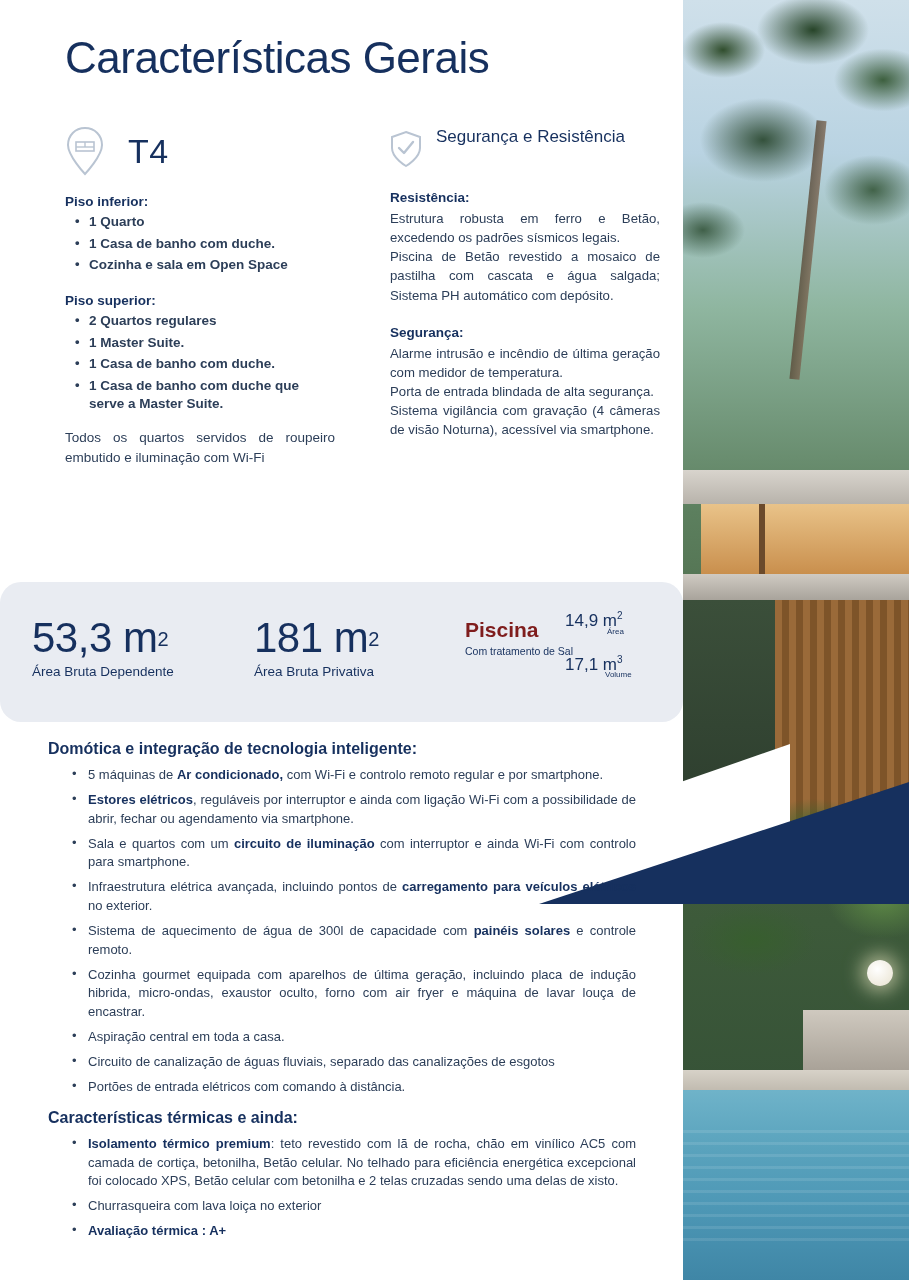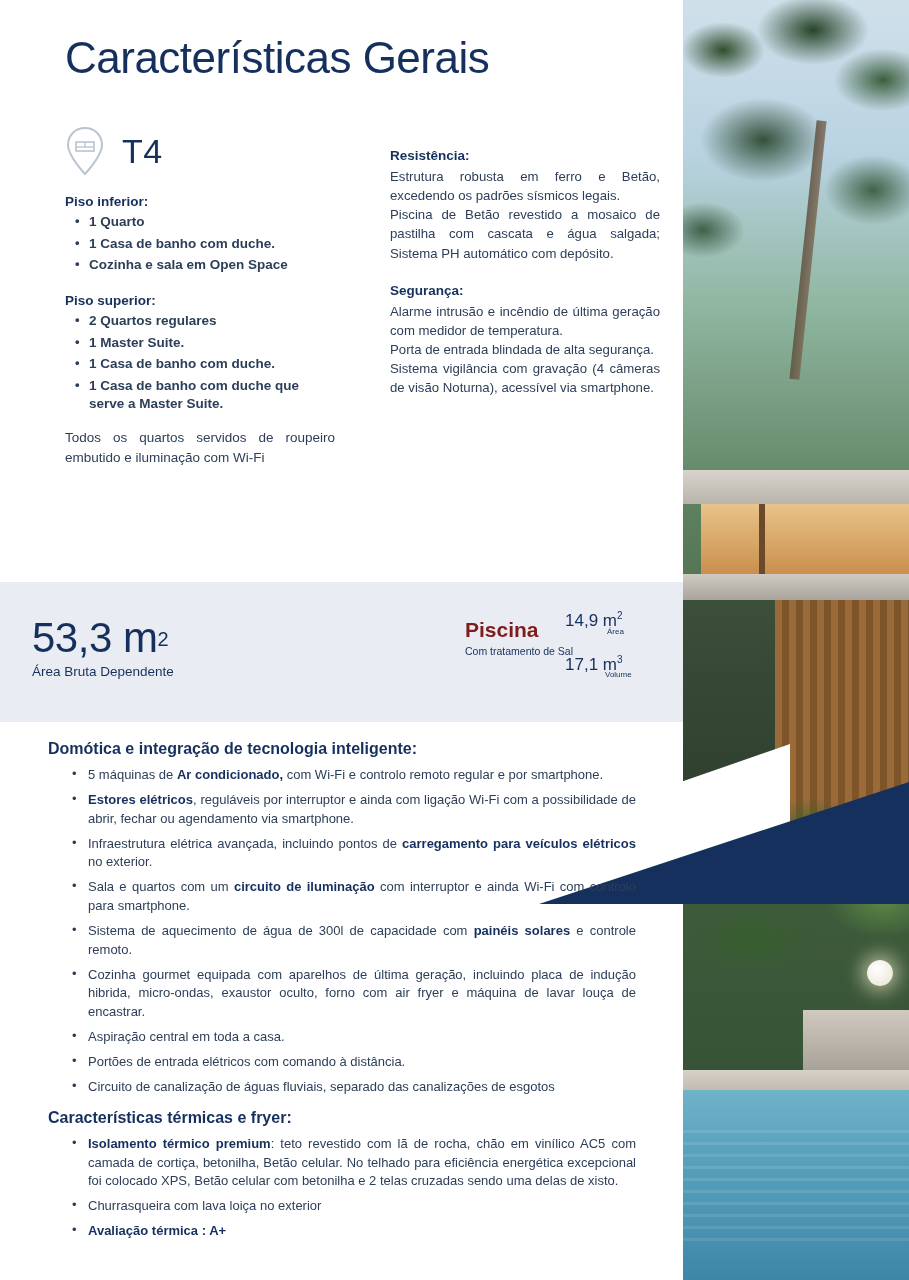--- a/index.html
+++ b/index.html
@@ -119,21 +119,21 @@
     position: absolute; top: 33px; left: 65px;
     font-size: 44px; letter-spacing: -0.5px;
     color: #16305e; font-weight: 400;
   }
 
   .cols { position: absolute; top: 126px; left: 65px; width: 600px; }
 
   .col-left { position: absolute; left: 0; top: 0; width: 270px; }
   .col-right { position: absolute; left: 325px; top: 0; width: 270px; }
 
-  .badge-row { display: flex; align-items: center; gap: 17px; }
+  .badge-row { display: flex; align-items: center; gap: 23px; }
   .pin-icon { width: 40px; height: 50px; flex: 0 0 40px; }
   .t4 { font-size: 34px; color: #16305e; font-weight: 400; letter-spacing: 0.5px; }
 
   .sec-title-right {
     font-size: 17px; color: #16305e; line-height: 1.35; font-weight: 400;
     max-width: 200px;
   }
   .shield-row { display: flex; align-items: flex-start; gap: 14px; }
   .shield-icon { width: 32px; height: 38px; flex: 0 0 32px; margin-top: 4px; }
 
@@ -151,20 +151,21 @@
   p.just {
     font-size: 13.5px; color: #2c3e58; line-height: 1.45; text-align: justify;
     margin-top: 14px;
   }
   .rtxt { font-size: 13.2px; color: #2c3e58; line-height: 1.45; text-align: justify; }
 
   
   .band {
     position: absolute; left: 0; top: 582px; width: 683px; height: 140px;
     background: #e9ecf2;
+    border-radius: 21px;
   }
   .stat { position: absolute; }
   .stat .big {
     font-size: 42px; color: #16305e; font-weight: 400; letter-spacing: -0.5px;
     display: inline-block;
   }
   .stat .sup { font-size: 20px; vertical-align: super; }
   .stat .cap { font-size: 13.5px; color: #16305e; margin-top: 2px; }
   .stat1 { left: 32px; top: 32px; }
   .stat2 { left: 254px; top: 32px; }
@@ -252,20 +253,29 @@
           <li>2 Quartos regulares</li>
           <li>1 Master Suite.</li>
           <li>1 Casa de banho com duche.</li>
           <li>1 Casa de banho com duche que serve a Master Suite.</li>
         </ul>
 
         <p class="just">Todos os quartos servidos de roupeiro embutido e iluminação com Wi-Fi</p>
       </div>
 
       <div class="col-right">
+        <div class="shield-row">
+          <span class="shield-icon">
+            <svg viewBox="0 0 32 38" width="32" height="38">
+              <path d="M16 2 L30 7 V18 C30 28 16 36 16 36 C16 36 2 28 2 18 V7 Z" fill="none" stroke="#b9c4d2" stroke-width="2"></path>
+              <polyline points="9,18 14,23 23,12" fill="none" stroke="#b9c4d2" stroke-width="2.4" stroke-linecap="round" stroke-linejoin="round"></polyline>
+            </svg>
+          </span>
+          <span class="sec-title-right">Segurança e Resistência</span>
+        </div>
 
         <h3 class="sub" style="margin-top:22px">Resistência:</h3>
         <div class="rtxt" style="white-space:pre-line">Estrutura robusta em ferro e Betão, excedendo os padrões sísmicos legais.
 Piscina de Betão revestido a mosaico de pastilha com cascata e água salgada; Sistema PH automático com depósito.</div>
 
         <h3 class="sub" style="margin-top:20px">Segurança:</h3>
         <div class="rtxt" style="white-space:pre-line">Alarme intrusão e incêndio de última geração com medidor de temperatura.
 Porta de entrada blindada de alta segurança.
 Sistema vigilância com gravação (4 câmeras de visão Noturna), acessível via smartphone.</div>
       </div>
@@ -274,20 +284,26 @@
 
     <div class="band">
 
       <div class="stat stat1">
         <div>
           <span class="big">53,3 m</span><span class="big sup">2</span>
         </div>
         <div class="cap">Área Bruta Dependente</div>
       </div>
 
+      <div class="stat stat2">
+        <div>
+          <span class="big">181 m</span><span class="big sup">2</span>
+        </div>
+        <div class="cap">Área Bruta Privativa</div>
+      </div>
 
       <div class="pool-stat">
         <div class="pname">Piscina</div>
         <div class="psub" style="white-space:pre-line">Com tratamento de Sal</div>
       </div>
 
       <div class="pool-vals">
         <div class="v">
           <span>14,9 m</span><span class="sup">2</span>
           <div class="vlab" style="margin-left:42px;margin-top:-4px">Área</div>
@@ -298,30 +314,30 @@
         </div>
       </div>
     </div>
 
     <div class="bottom">
 
       <div class="bt-head">Domótica e integração de tecnologia inteligente:</div>
       <ul class="blist">
         <li>5 máquinas de <b>Ar condicionado,</b>  com Wi-Fi e controlo remoto regular e por smartphone.</li>
         <li><b>Estores elétricos</b>, reguláveis por interruptor e ainda com ligação Wi-Fi com a possibilidade de abrir, fechar ou agendamento via smartphone.</li>
+        <li>Sala e quartos com um <b>circuito de iluminação</b> com interruptor e ainda Wi-Fi com controlo para smartphone.</li>
         <li>Infraestrutura elétrica avançada, incluindo pontos de <b>carregamento para veículos elétricos</b> no exterior.</li>
-        <li>Sala e quartos com um <b>circuito de iluminação</b> com interruptor e ainda Wi-Fi com controlo para smartphone.</li>
         <li>Sistema de aquecimento de água  de 300l de capacidade com <b>painéis solares</b> e controle remoto.</li>
         <li>Cozinha gourmet equipada com aparelhos de última geração, incluindo placa de indução hibrida, micro-ondas, exaustor oculto, forno com air fryer e máquina de lavar louça de encastrar.</li>
         <li>Aspiração central em toda a casa.</li>
+        <li>Circuito de canalização de águas fluviais, separado das canalizações de esgotos</li>
         <li>Portões de entrada elétricos com comando à distância.</li>
-        <li>Circuito de canalização de águas fluviais, separado das canalizações de esgotos</li>
       </ul>
 
-      <div class="bt-head2">Características térmicas e fryer:</div>
+      <div class="bt-head2">Características térmicas e ainda:</div>
       <ul class="blist">
         <li><b>Isolamento térmico premium</b>: teto revestido com lã de rocha, chão em vinílico AC5 com camada de cortiça, betonilha, Betão celular. No telhado para eficiência energética excepcional foi colocado XPS, Betão celular com betonilha e 2 telas cruzadas sendo uma delas de xisto.</li>
         <li>Churrasqueira com lava loiça no exterior</li>
         <li><b>Avaliação térmica : A+</b></li>
       </ul>
 
     </div>
 
   </div>
 </div>

